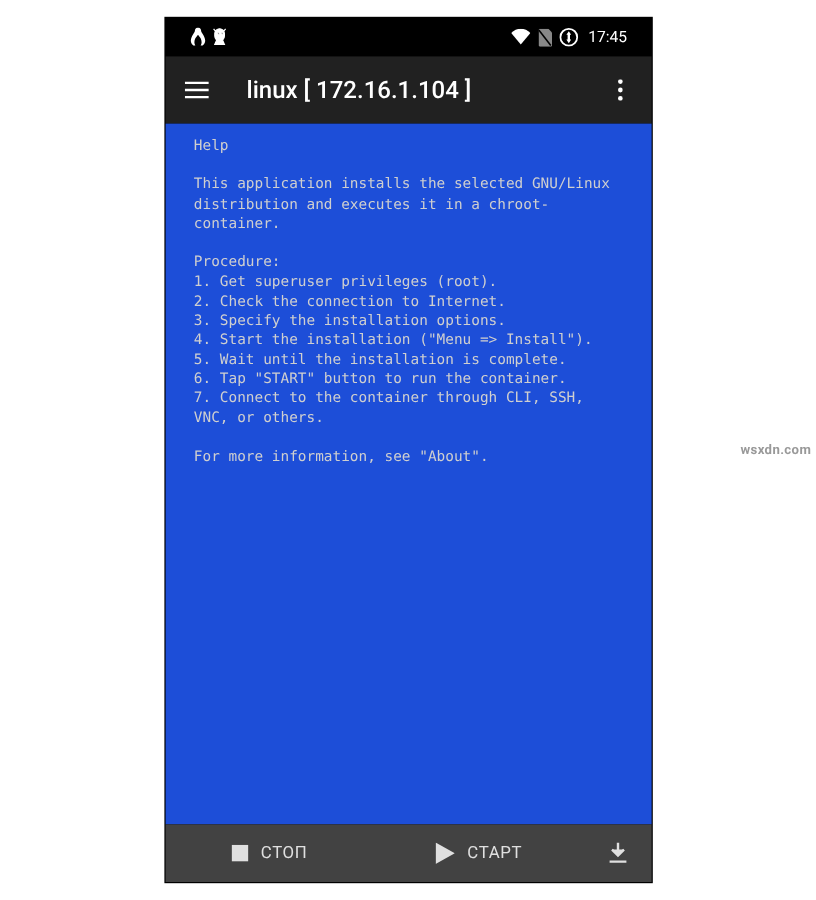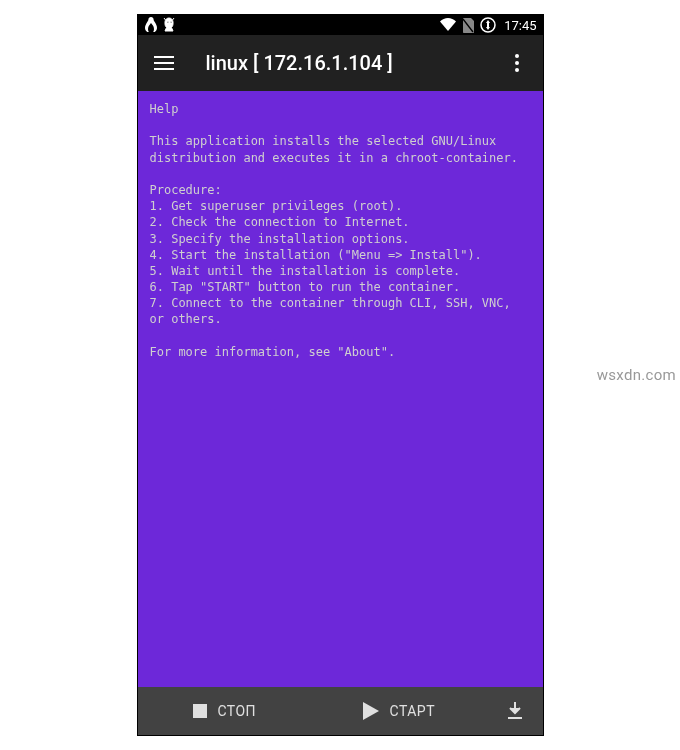--- a/index.html
+++ b/index.html
@@ -11,39 +11,40 @@
       align-items: center;
       justify-content: center;
       font-family: Roboto, "Helvetica Neue", Arial, sans-serif;
       position: relative;
     }
     .watermark {
       position: absolute;
       right: 4px;
       top: 50%;
       transform: translateY(-50%);
-      font-size: 15px;
+      font-size: 11px;
       color: #999;
       letter-spacing: 0.3px;
+      font-weight: bold;
     }
     .phone {
       width: 405px;
       height: 720px;
       background: #000;
       display: flex;
       flex-direction: column;
       box-shadow: 0 0 0 1px #000;
     }
     
     .statusbar {
-      height: 20px;
+      height: 32px;
       background: #000;
       display: flex;
       align-items: center;
-      padding: 0 6px;
+      padding: 0 20px;
       color: #fff;
       font-size: 13px;
     }
     .statusbar .left-icons { display: flex; gap: 4px; align-items: center; }
     .statusbar .spacer { flex: 1; }
     .statusbar .right-icons { display: flex; gap: 6px; align-items: center; }
     .statusbar svg { display: block; }
     .statusbar .time { font-size: 13px; margin-left: 2px; }
     
     .appbar {
@@ -59,23 +60,23 @@
       font-size: 20px;
       font-weight: 500;
       margin-left: 28px;
       flex: 1;
       white-space: nowrap;
     }
     .overflow { width: 28px; height: 28px; display: flex; align-items: center; justify-content: center; cursor: pointer; }
     
     .content {
       flex: 1;
-      background: #6d28d9;
+      background: #1d4ed8;
       color: #cfcfcf;
-      padding: 10px 12px;
+      padding: 10px 24px;
       font-family: "DejaVu Sans Mono", Menlo, Consolas, monospace;
       font-size: 12px;
       line-height: 1.35;
       white-space: pre-wrap;
       overflow: hidden;
     }
     
     .bottombar {
       height: 48px;
       background: #424242;

